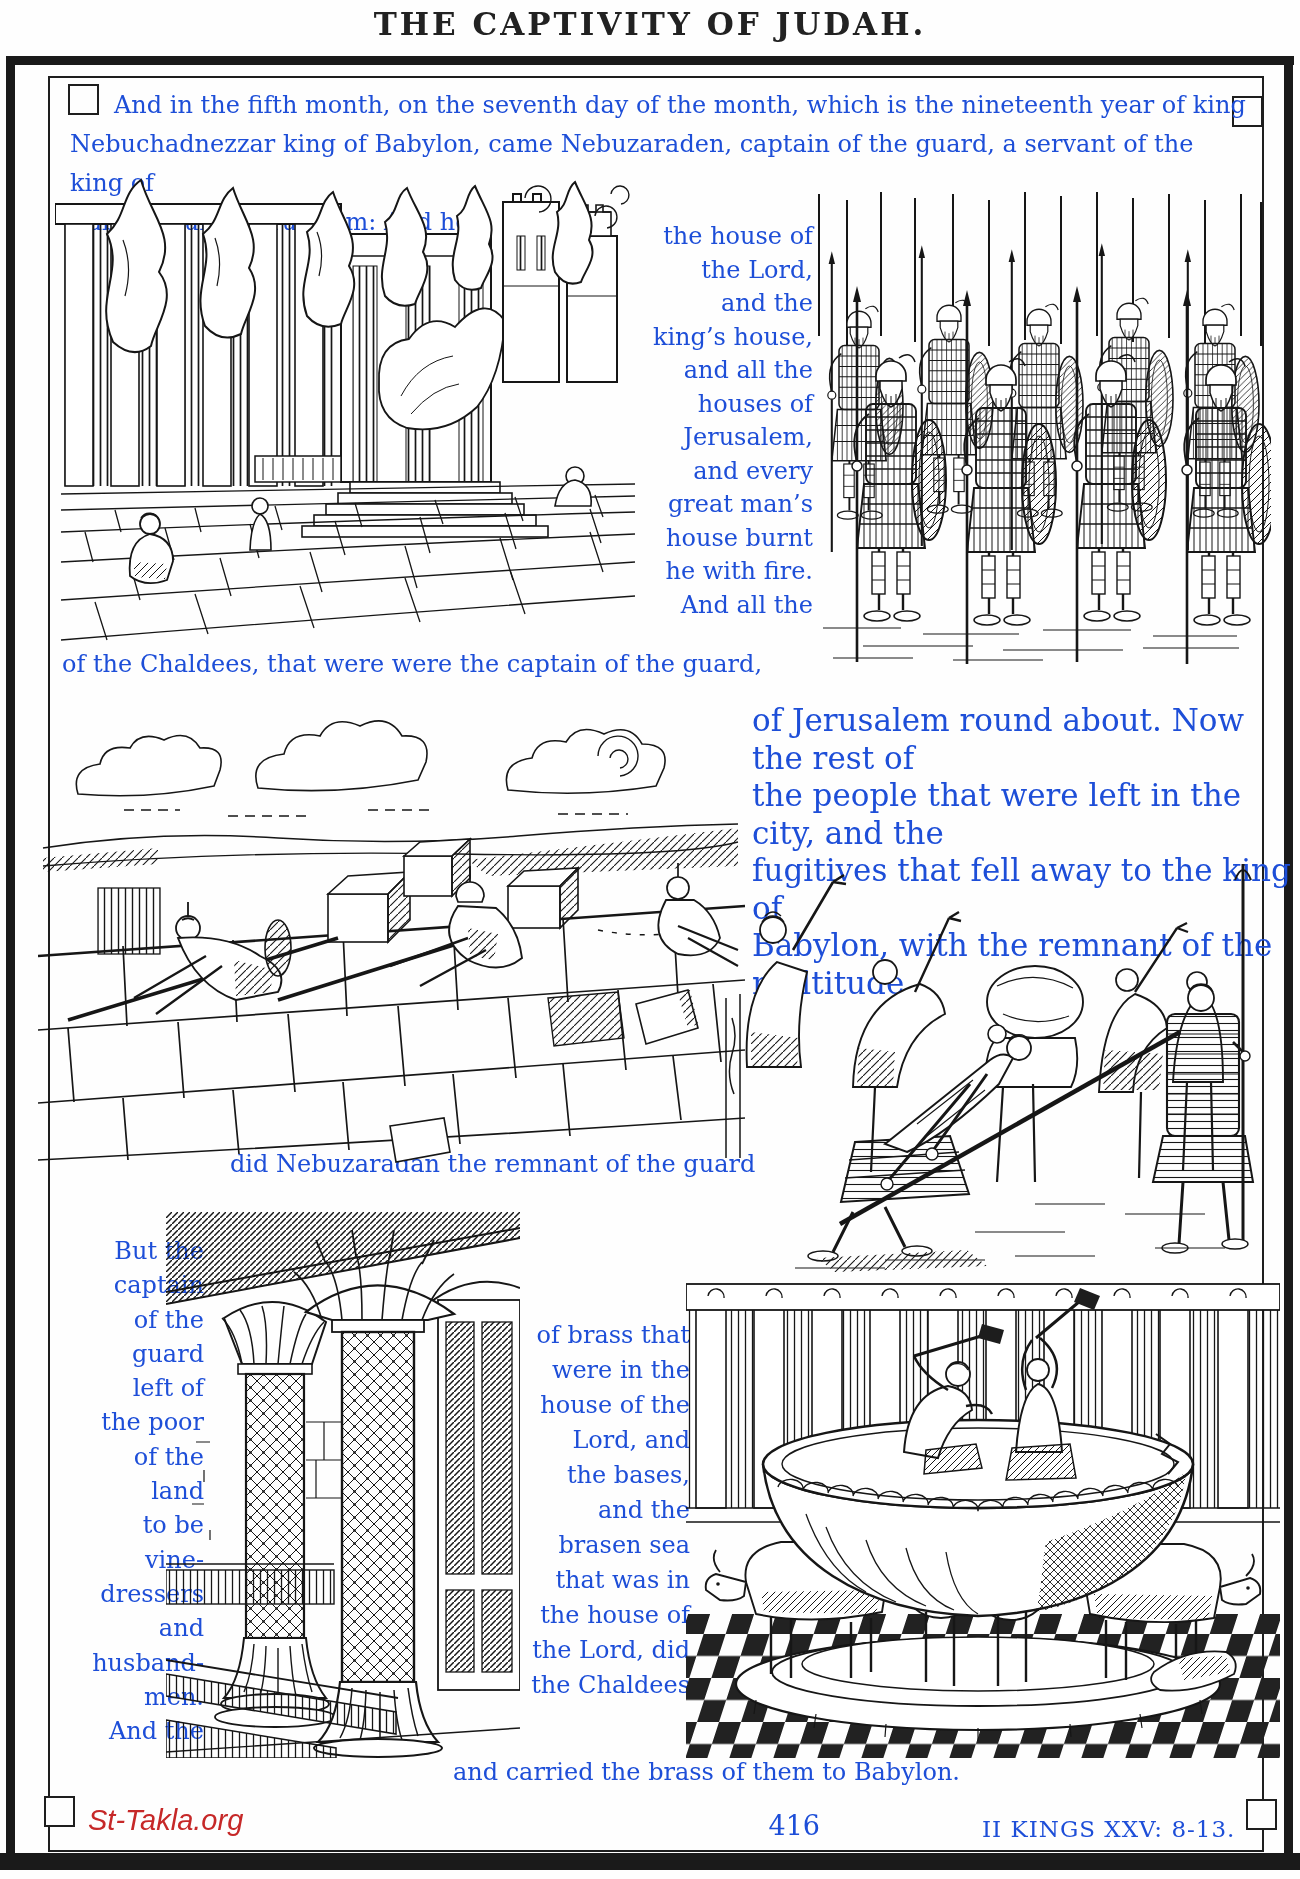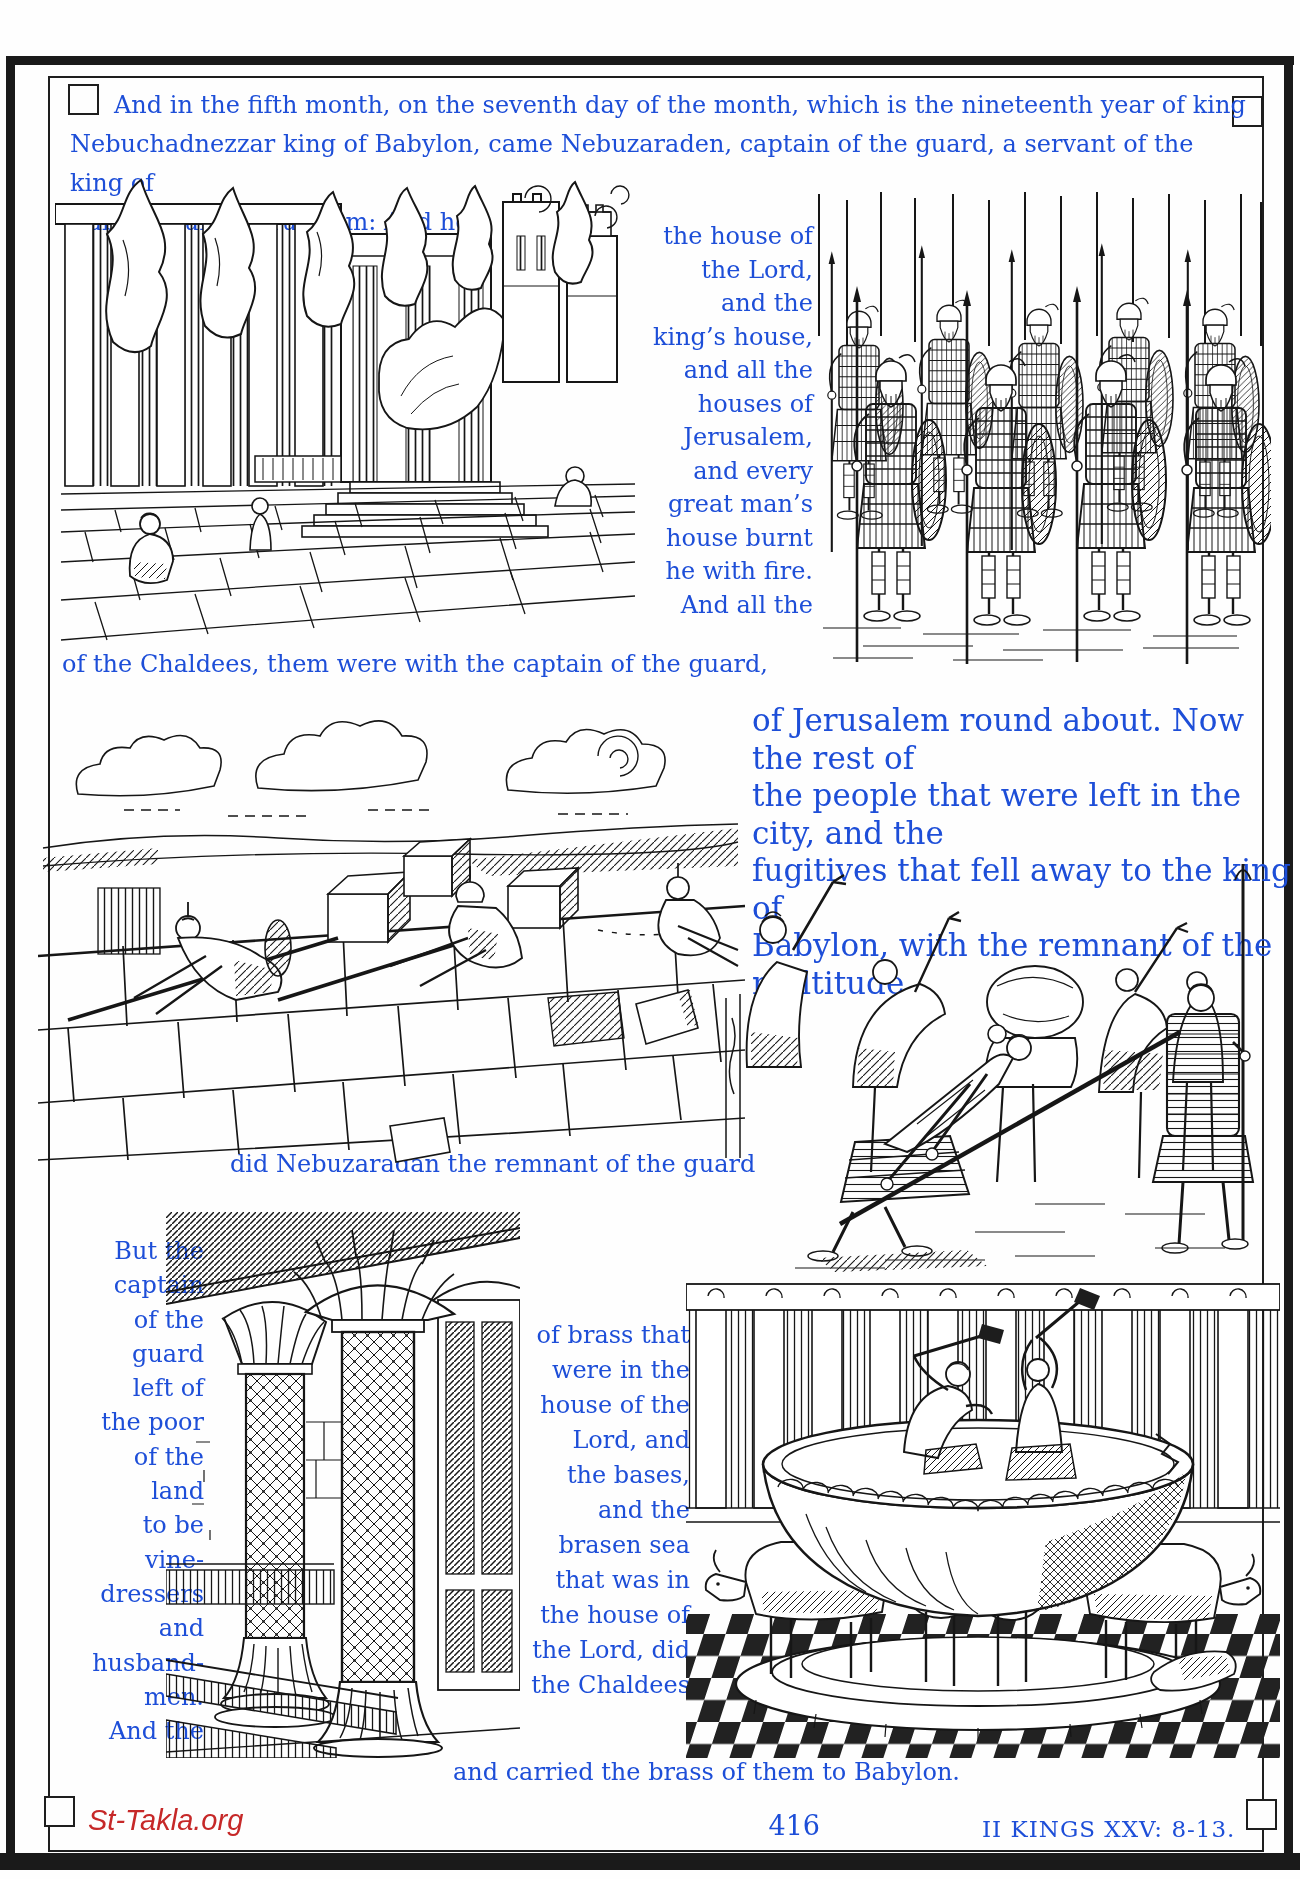--- a/index.html
+++ b/index.html
@@ -30,35 +30,36 @@
   .reference{left:982px;top:1816px;font-size:23px;letter-spacing:1px;}
   figure{margin:0;}
   svg{display:block;}
   .ill path,.ill line,.ill rect,.ill ellipse,.ill circle,.ill polygon{vector-effect:none;}
 </style>
 </head>
 <body>
 
 <div class="page">
 
+  <div class="abs title">THE CAPTIVITY OF JUDAH.</div>
 
   <div class="abs bar" style="left:6px;top:56px;width:1288px;height:9px;"></div>
   <div class="abs bar" style="left:6px;top:56px;width:9px;height:1799px;"></div>
   <div class="abs bar" style="left:1284px;top:56px;width:9px;height:1799px;"></div>
   <div class="abs bar" style="left:0px;top:1853px;width:1300px;height:17px;"></div>
 
   <div class="abs innerframe"></div>
   <div class="abs csq" style="left:68px;top:84px;"></div>
   <div class="abs csq" style="left:1232px;top:96px;"></div>
   <div class="abs csq" style="left:44px;top:1796px;"></div>
   <div class="abs csq" style="left:1246px;top:1799px;"></div>
 
   <div class="abs txt intro">And in the fifth month, on the seventh day of the month, which is the nineteenth year of king<br>Nebuchadnezzar king of Babylon,  came Nebuzaraden, captain of the guard, a servant of the king of<br>Babylon, unto Jerusalem:  And he</div>
   <div class="abs txt ctr col-burnt">the house of<br>the Lord,<br>and the<br>king’s house,<br>and all the<br>houses of<br>Jerusalem,<br>and every<br>great man’s<br>house burnt<br>he with fire.<br>And all the</div>
-  <div class="abs txt chaldees">of the Chaldees, them were with the captain of the guard,</div>
+  <div class="abs txt chaldees">of the Chaldees, that were were the captain of the guard,</div>
   <div class="abs txt jerusalem">of Jerusalem round about.  Now the rest of<br>the people that were left in the city, and the<br>fugitives that fell away to the king of<br>Babylon, with the remnant of the multitude,</div>
   <div class="abs txt capt1">did Nebuzaradan the remnant of the guard</div>
   <div class="abs txt ctr col-poor">But the<br>captain<br>of the<br>guard<br>left of<br>the poor<br>of the<br>land<br>to be<br>vine-<br>dressers<br>and<br>husband-<br>men.<br>And the</div>
   <div class="abs txt ctr col-brass">of brass that<br>were in the<br>house of the<br>Lord, and<br>the bases,<br>and the<br>brasen sea<br>that was in<br>the house of<br>the Lord, did<br>the Chaldees</div>
   <div class="abs txt ctr capt2">and carried the brass of them to Babylon.</div>
 
   <div class="abs watermark" style="color: rgb(198, 40, 40);">St-Takla.org</div>
   <div class="abs txt ctr pagenum">416</div>
   <div class="abs txt reference">II KINGS XXV: 8-13.</div>
 

